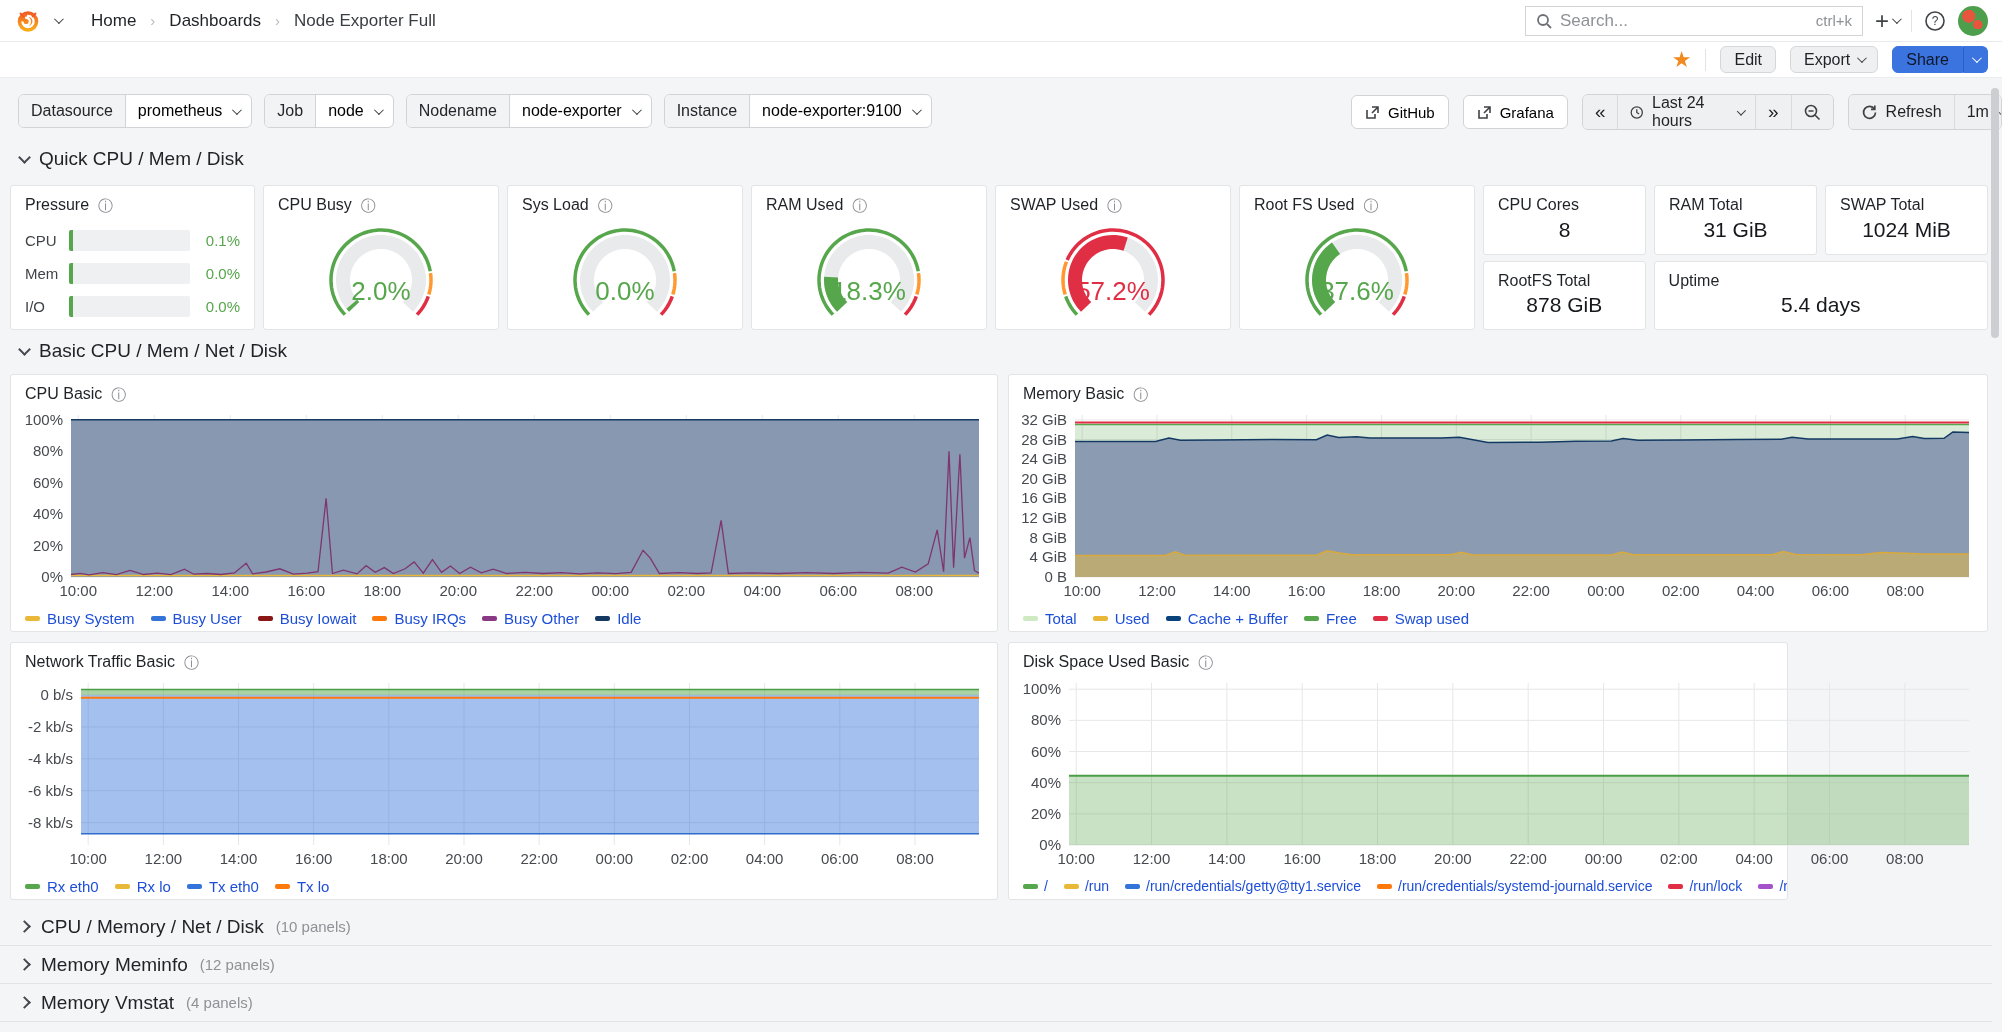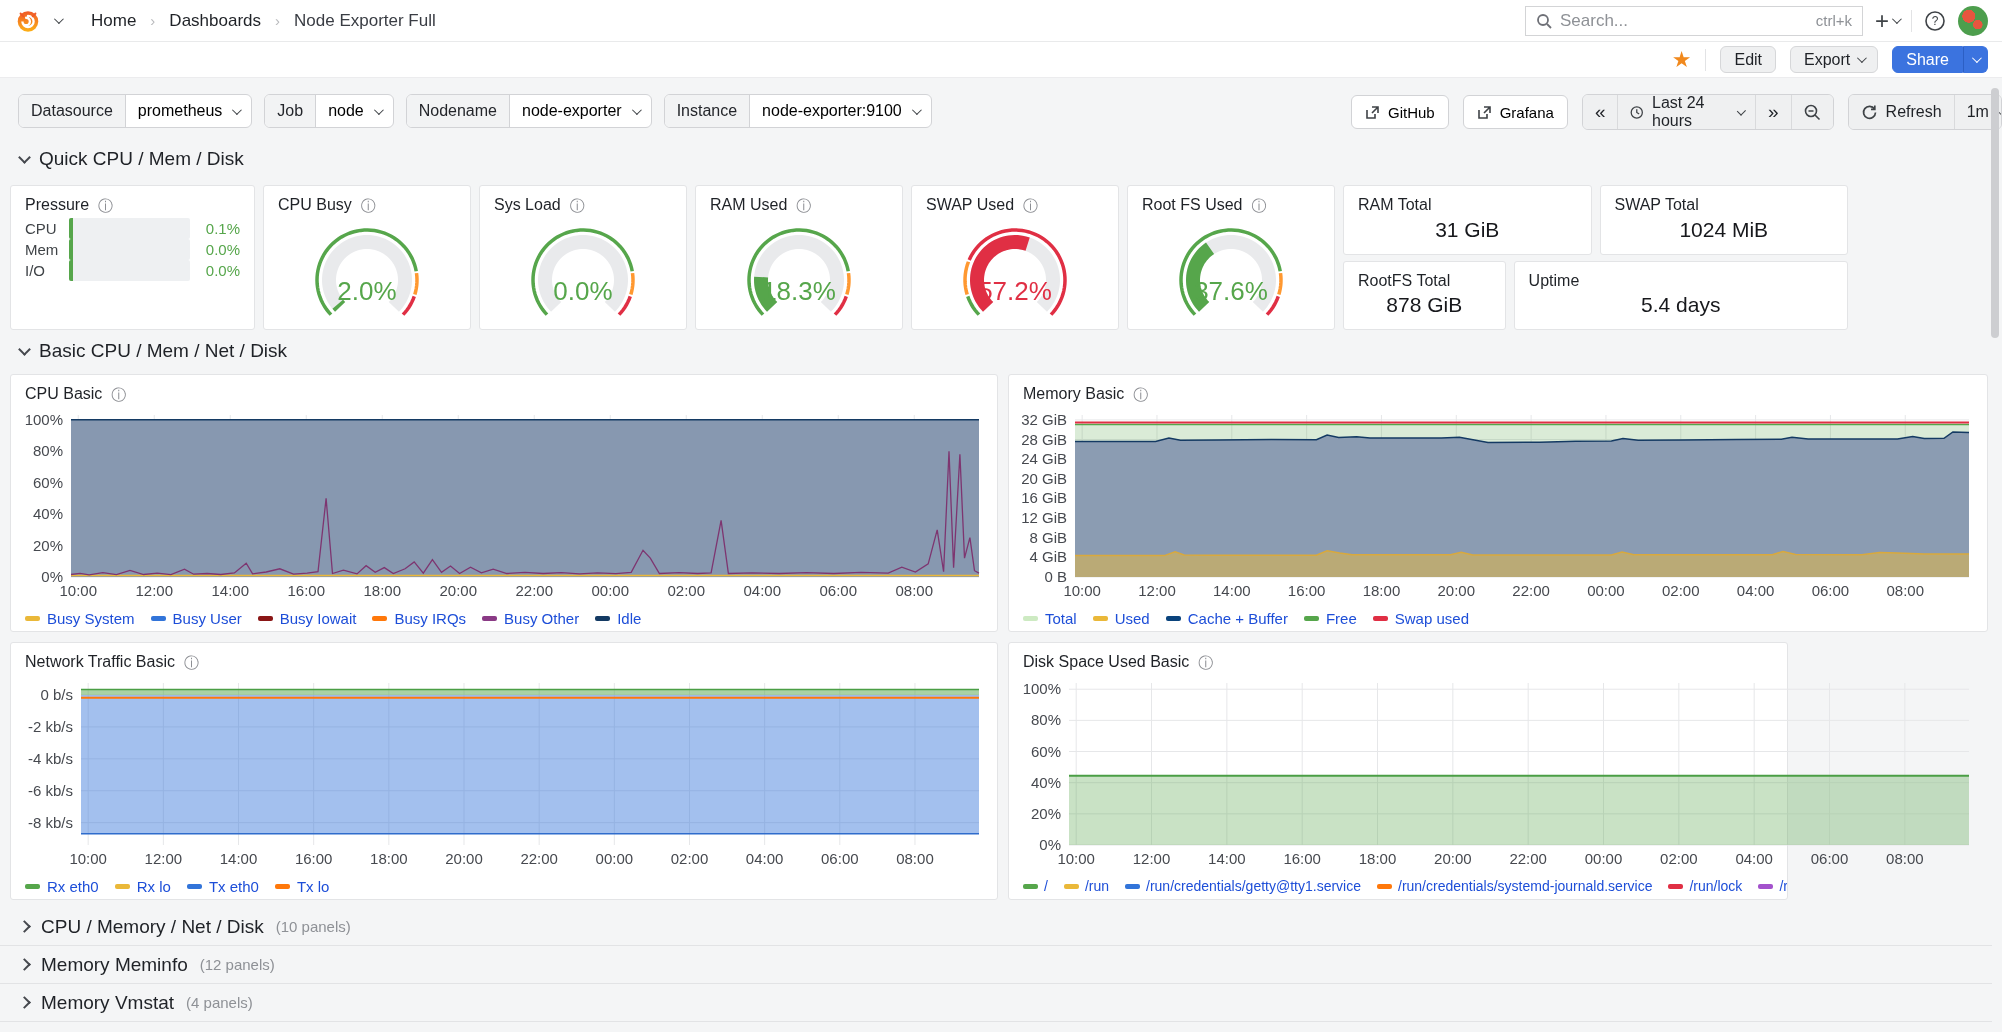--- a/index.html
+++ b/index.html
@@ -21,21 +21,21 @@
   .vdiv{width:1px;height:22px;background:#e2e3e5}
   #avatar{width:30px;height:30px;border-radius:50%;
     background:radial-gradient(circle at 36% 34%,#e8553f 0 23%,transparent 24%),
                radial-gradient(circle at 66% 62%,#e8553f 0 17%,transparent 18%),#4d9e4d;cursor:pointer}
   
   #actionbar{left:0;top:42px;width:2002px;height:35px;background:#fff;display:flex;align-items:center;
     justify-content:flex-end;padding:0 14px;gap:14px}
   .star{color:#f1891d;font-size:22px;line-height:1;cursor:pointer}
   .btn{height:27px;display:inline-flex;align-items:center;gap:7px;padding:0 13px;border:1px solid #d6d7d9;
     border-radius:6px;background:#eff0f1;font-size:16px;color:#1f2227;cursor:pointer;white-space:nowrap}
-  .btn-primary{background:#3b73df;border-color:#3b73df;color:#ffffff;border-radius:6px 0 0 6px}
+  .btn-primary{background:#3b73df;border-color:#3b73df;color:#0f172a;border-radius:6px 0 0 6px}
   .btn-primary-caret{background:#3b73df;border:1px solid #3b73df;border-left:1px solid #2c5fc4;color:#fff;
     height:27px;display:inline-flex;align-items:center;padding:0 8px;border-radius:0 6px 6px 0;cursor:pointer}
   .share-group{display:flex}
   
   #canvas{left:0;top:77px;width:2002px;height:955px;background:#f4f5f6;border-top:1px solid #ececee}
   
   #varrow{left:18px;top:94px;display:flex;gap:12px;align-items:center}
   .vchip{display:flex;height:34px;border:1px solid #d2d3d6;border-radius:6px;overflow:hidden;background:#fff}
   .vchip .vlabel{display:flex;align-items:center;padding:0 12px;background:#f2f3f4;font-size:16px;color:#24262b;
     border-right:1px solid #d2d3d6}
@@ -52,27 +52,27 @@
   .chev.sm{width:7px;height:7px}
   
   .sec-header{position:absolute;display:flex;align-items:center;gap:10px;font-size:19px;font-weight:500;
     color:#1f2227;cursor:pointer}
   
   .panel{background:#fff;border:1px solid #e3e4e6;border-radius:3px;position:relative}
   .panel-title{display:flex;align-items:center;gap:9px;padding:10px 14px 4px;font-size:16px;font-weight:500;cursor:pointer}
   .info-i{color:#8b8d92;font-size:15px;line-height:1;cursor:pointer}
   #row1{left:10px;top:185px;width:1978px;height:145px;display:flex;gap:8px}
   
-  .p-row{display:flex;align-items:center;gap:8px;padding:0 14px;}
+  .p-row{display:flex;align-items:center;gap:8px;padding:0 14px;margin-top:12px}
   .p-label{font-size:15px;color:#3f4347;width:36px}
   .p-bar{flex:1;height:21px;background:#eef0f2;border-radius:2px;position:relative;overflow:hidden}
   .p-bar i{position:absolute;left:0;top:0;bottom:0;width:4px;background:#56A64B}
   .p-val{font-size:15px;color:#56A64B;width:42px;text-align:right}
   
-  .gauge-panel{width:208px;display:flex;flex-direction:column}
+  .gauge-panel{width:236px;display:flex;flex-direction:column}
   .gauge-wrap{flex:1;display:flex;align-items:center;justify-content:center}
   
   #statgroup{width:505px;display:flex;flex-direction:column;gap:6px}
   .stat-row{display:flex;gap:8px;flex:1}
   .stat{flex:1;position:relative}
   .stat .stat-title{padding:10px 14px 0;font-size:16px;font-weight:500}
   .stat .stat-value{position:absolute;left:0;right:0;bottom:12px;text-align:center;font-size:21px;color:#17181c}
   .stat.wide{flex:2.07}
   
   .chart-panel{display:flex;flex-direction:column}
@@ -345,20 +345,24 @@
           <path d="M51.98 92.68 L49.68 90.11 L47.55 87.39 L45.62 84.53 L43.89 81.54 L42.37 78.43 L41.06 75.23 L39.99 71.95 L39.14 68.60 L38.52 65.20 L38.14 61.77 L38.00 58.31 L38.10 54.86 L38.43 51.42 L39.01 48.01 L39.81 44.65 L40.85 41.36 L42.11 38.14 L43.59 35.02 L45.29 32.01 L47.18 29.12 L49.27 26.37 L51.55 23.77 L54.00 21.34 L56.62 19.08 L59.38 17.00 L62.28 15.12 L65.30 13.45 L68.43 11.99 L71.66 10.75 L74.96 9.73 L78.32 8.95 L81.73 8.39 L85.17 8.08 L88.63 8.00 L92.08 8.17 L95.51 8.57 L98.91 9.20 L102.25 10.07 L105.53 11.17 L108.72 12.49 L111.81 14.03 L114.79 15.78 L117.64 17.73 L120.35 19.88 L122.91 22.20 L125.30 24.70 L127.51 27.35 L129.53 30.16 L131.35 33.09 L132.97 36.14 L134.37 39.30 L135.55 42.55 L136.51 45.87 L137.23 49.25" fill="none" stroke="#56A64B" stroke-width="3.5"></path>
           <path d="M137.52 51.11 L137.85 54.19 L137.99 57.28 L137.94 60.38 L137.70 63.46 L137.27 66.53 L136.64 69.56 L135.84 72.55" fill="none" stroke="#FF9830" stroke-width="3.5"></path>
           <path d="M135.25 74.34 L134.15 77.24 L132.87 80.06 L131.42 82.79 L129.80 85.43 L128.02 87.97 L126.09 90.39 L124.02 92.68" fill="none" stroke="#E02F44" stroke-width="3.5"></path>
           <text x="88" y="78" text-anchor="middle" font-size="26" fill="#56A64B" font-weight="500">37.6%</text>
         </svg>
       </div>
   </div>
 
   <div id="statgroup">
     <div class="stat-row">
+      <div class="panel stat">
+        <div class="stat-title">CPU Cores</div>
+        <div class="stat-value">8</div>
+      </div>
       <div class="panel stat">
         <div class="stat-title">RAM Total</div>
         <div class="stat-value">31 GiB</div>
       </div>
       <div class="panel stat">
         <div class="stat-title">SWAP Total</div>
         <div class="stat-value">1024 MiB</div>
       </div>
     </div>
     <div class="stat-row">

